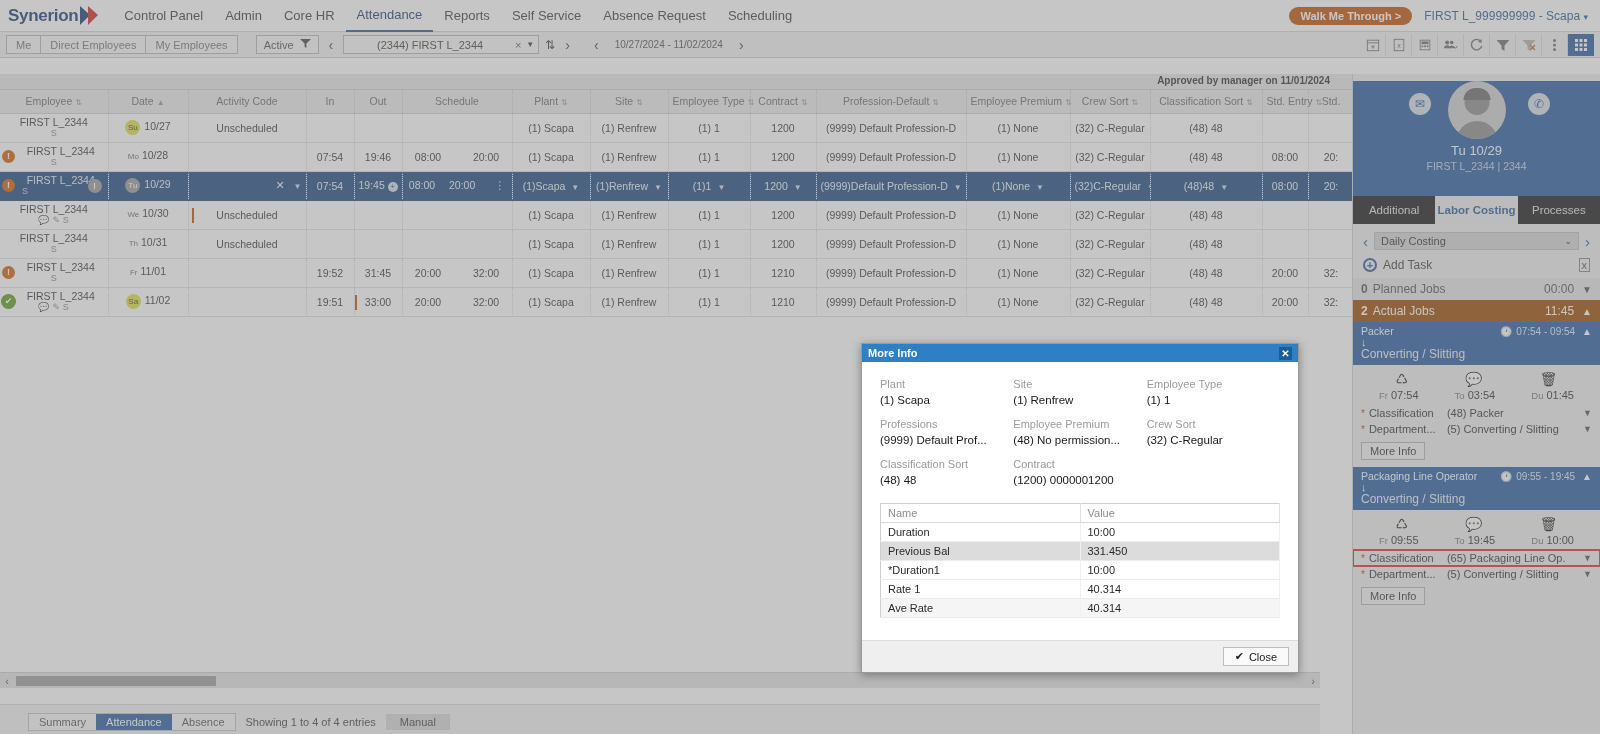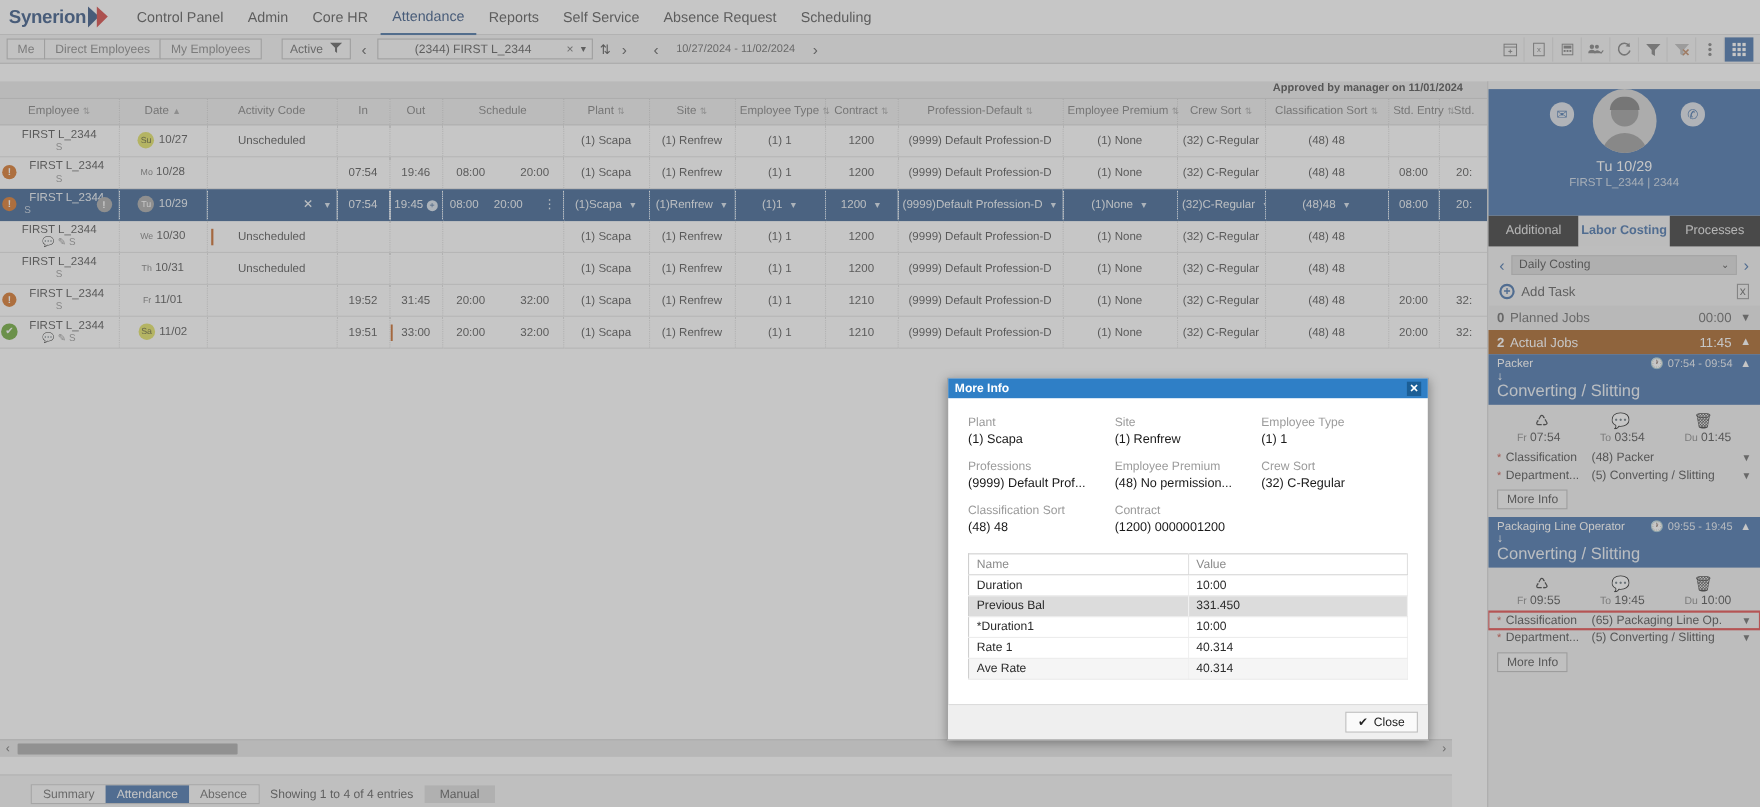--- a/index.html
+++ b/index.html
@@ -187,21 +187,21 @@
   .jobbar.planned { background:#e6e6e6; color:#555; }
   .jobbar.actual { background:#9c4d06; color:#fff; }
   .jobbar b { margin-right:5px; }
   .jobbar .tm { margin-left:auto; margin-right:8px; }
   .jobbar .chev { font-size:10px; }
   .taskhdr { background:#2a5d9e; color:#fff; padding:3px 8px 4px; font-size:10.5px; position:relative; }
   .taskhdr .t1 { display:flex; align-items:center;}
   .taskhdr .clock { margin-left:auto; font-size:10px; color:#e2e9f2;}
   .taskhdr .chev { margin-left:7px; font-size:10px;}
   .taskhdr .arrowdn { font-size:11px; line-height:10px; display:block;}
-  .taskhdr .t2 { font-size:15px; color:#eaf0f7;}
+  .taskhdr .t2 { font-size:12px; color:#eaf0f7;}
   .taskicons { display:flex; justify-content:space-around; padding:6px 14px 1px; }
   .taskicons span { font-size:14px; color:#222; }
   .tasktimes { display:flex; justify-content:space-around; font-size:11px; color:#333; padding:1px 8px 4px;}
   .tasktimes .lbl { color:#777; font-size:9.5px; margin-right:3px;}
   .fieldrow { display:flex; align-items:center; padding:2px 8px; font-size:11px; color:#333; gap:4px;}
   .fieldrow .star { color:#c0392b; font-size:10px; }
   .fieldrow .lbl { width:74px; color:#333; }
   .fieldrow .val { flex:1; }
   .fieldrow .dd { color:#555; font-size:9px; }
   .fieldrow.highlight { outline:2px solid #e03131; outline-offset:-1px; }
@@ -267,20 +267,27 @@
       </span>
     </div>
     <div class="navitem">Control Panel</div>
     <div class="navitem">Admin</div>
     <div class="navitem">Core HR</div>
     <div class="navitem active">Attendance</div>
     <div class="navitem">Reports</div>
     <div class="navitem">Self Service</div>
     <div class="navitem">Absence Request</div>
     <div class="navitem">Scheduling</div>
+    <div class="topnav-right">
+      <div class="walkme">Walk Me Through &gt;</div>
+      <div class="userlabel">
+        <span>FIRST L_999999999 - Scapa</span>
+        <span class="caret">▾</span>
+      </div>
+    </div>
   </div>
 
   <div class="toolbar">
     <div class="segbtns">
       <div class="segbtn">Me</div>
       <div class="segbtn">Direct Employees</div>
       <div class="segbtn">My Employees</div>
     </div>
     <div class="pillbox">
       <span>Active</span>

